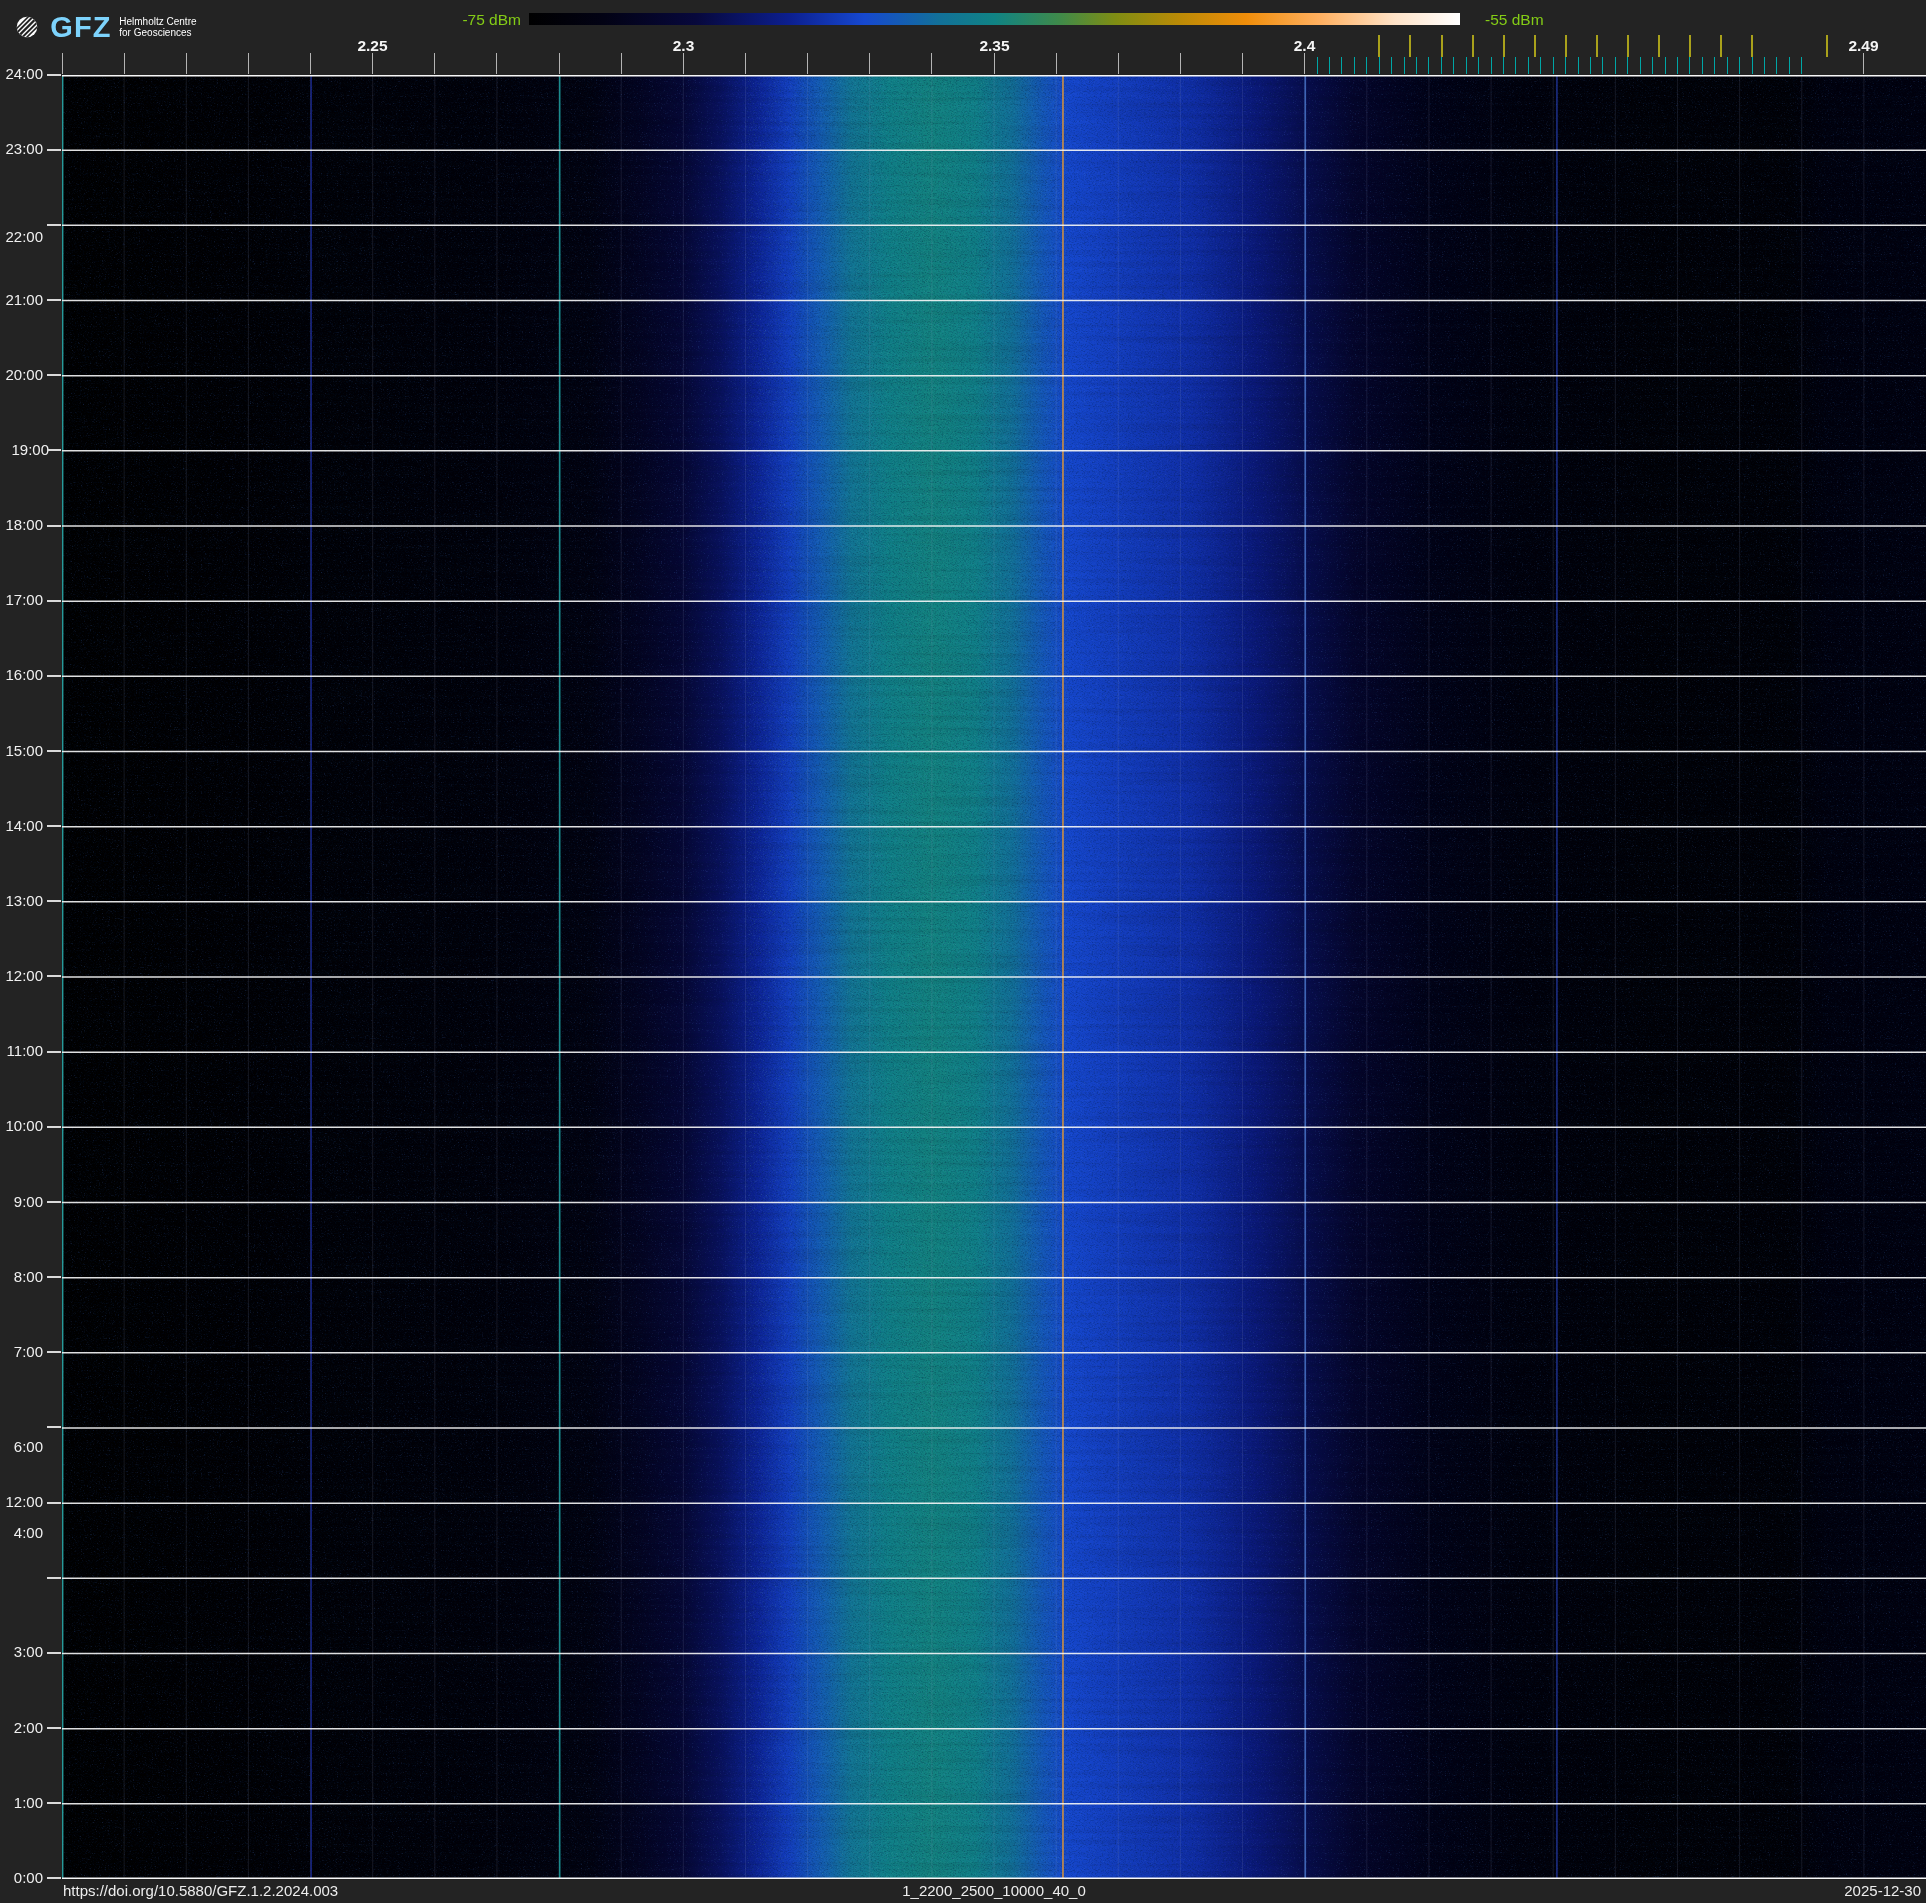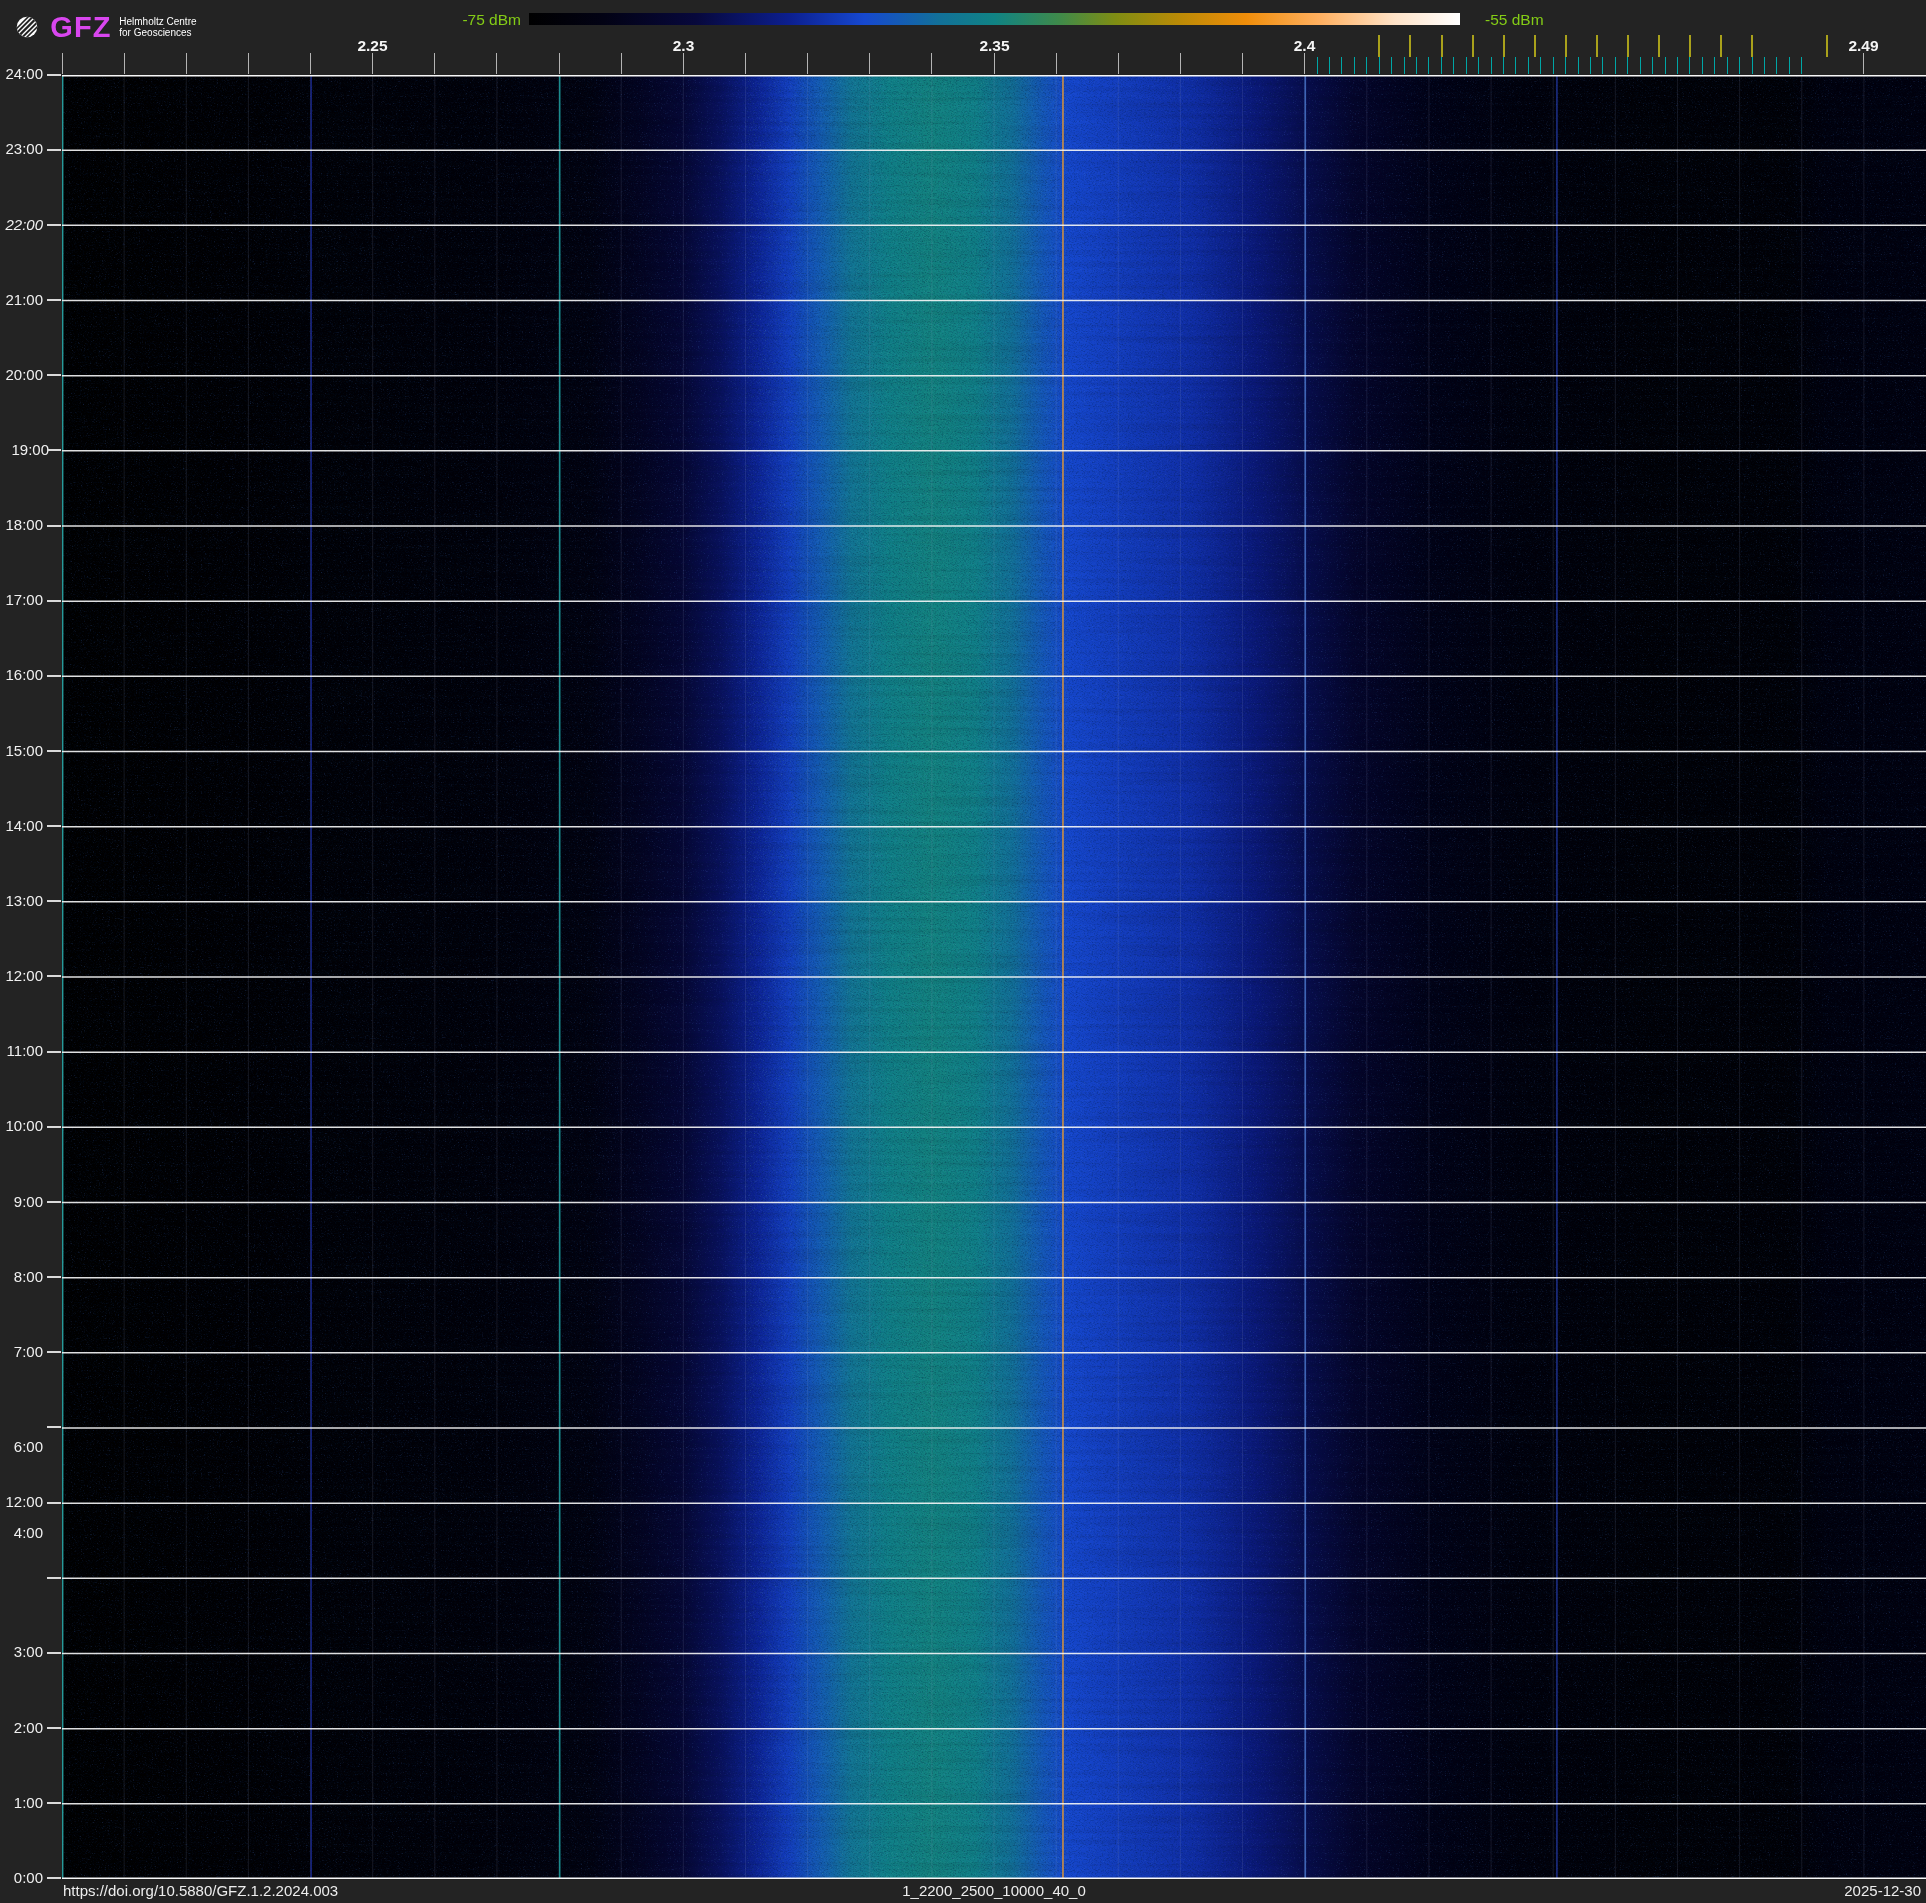--- a/index.html
+++ b/index.html
@@ -2,21 +2,21 @@
 <html style="font-size:10px"><head>
 <meta charset="utf-8">
 <title>Spectrogram</title>
 <style>
   html,body{margin:0;padding:0;background:#232323;}
   .page{position:relative;width:1926px;height:1904px;background:#232323;overflow:hidden;
         font-family:"Liberation Sans",sans-serif;color:#f2f2f2;}
   
   .logo{position:absolute;left:10px;top:10px;display:flex;align-items:center;}
   .logo svg{display:block;}
-  .brand{font-size:29px;font-weight:700;letter-spacing:1.2px;color:#d946ef;margin-left:6.2px;line-height:1;}
+  .brand{font-size:29px;font-weight:700;letter-spacing:1.2px;color:#7dd3fc;margin-left:6.2px;line-height:1;}
   .subtitle{margin-left:7.5px;font-size:10px;line-height:1.15;color:#ffffff;font-weight:400;}
   
   .colorbar{position:absolute;left:529px;top:13px;width:931px;height:12.4px;}
   .cb-label{position:absolute;top:11.8px;height:16px;line-height:16px;font-size:15.5px;color:#84cc16;}
   .cb-min{left:435px;width:86px;text-align:right;}
   .cb-max{left:1485px;}
   
   .tick{position:absolute;}
   .freq-label{position:absolute;top:37px;width:87px;height:17.4px;line-height:17.4px;
               text-align:center;font-size:15.5px;font-weight:700;color:#f5f5f5;}
@@ -145,21 +145,21 @@
       <div class="freq-label" style="left: 640px;">2.3</div>
       <div class="freq-label" style="left: 951px;">2.35</div>
       <div class="freq-label" style="left: 1261px;">2.4</div>
       <div class="freq-label" style="left: 1820px;">2.49</div>
     </div>
   <div id="time-axis">
       <div class="time-label" style="top: 65px;">24:00</div>
       <div class="time-dash" style="top: 74px;"></div>
       <div class="time-label" style="top: 140px;">23:00</div>
       <div class="time-dash" style="top: 149px;"></div>
-      <div class="time-label" style="top: 216px; font-style: italic;">22:00</div>
+      <div class="time-label" style="top: 228px;">22:00</div>
       <div class="time-dash" style="top: 224px;"></div>
       <div class="time-label" style="top: 291px;">21:00</div>
       <div class="time-dash" style="top: 299px;"></div>
       <div class="time-label" style="top: 366px;">20:00</div>
       <div class="time-dash" style="top: 374px;"></div>
       <div class="time-label" style="top: 441px; margin-left: 6px;">19:00</div>
       <div class="time-dash" style="top: 449px;"></div>
       <div class="time-label" style="top: 516px;">18:00</div>
       <div class="time-dash" style="top: 525px;"></div>
       <div class="time-label" style="top: 591px;">17:00</div>

